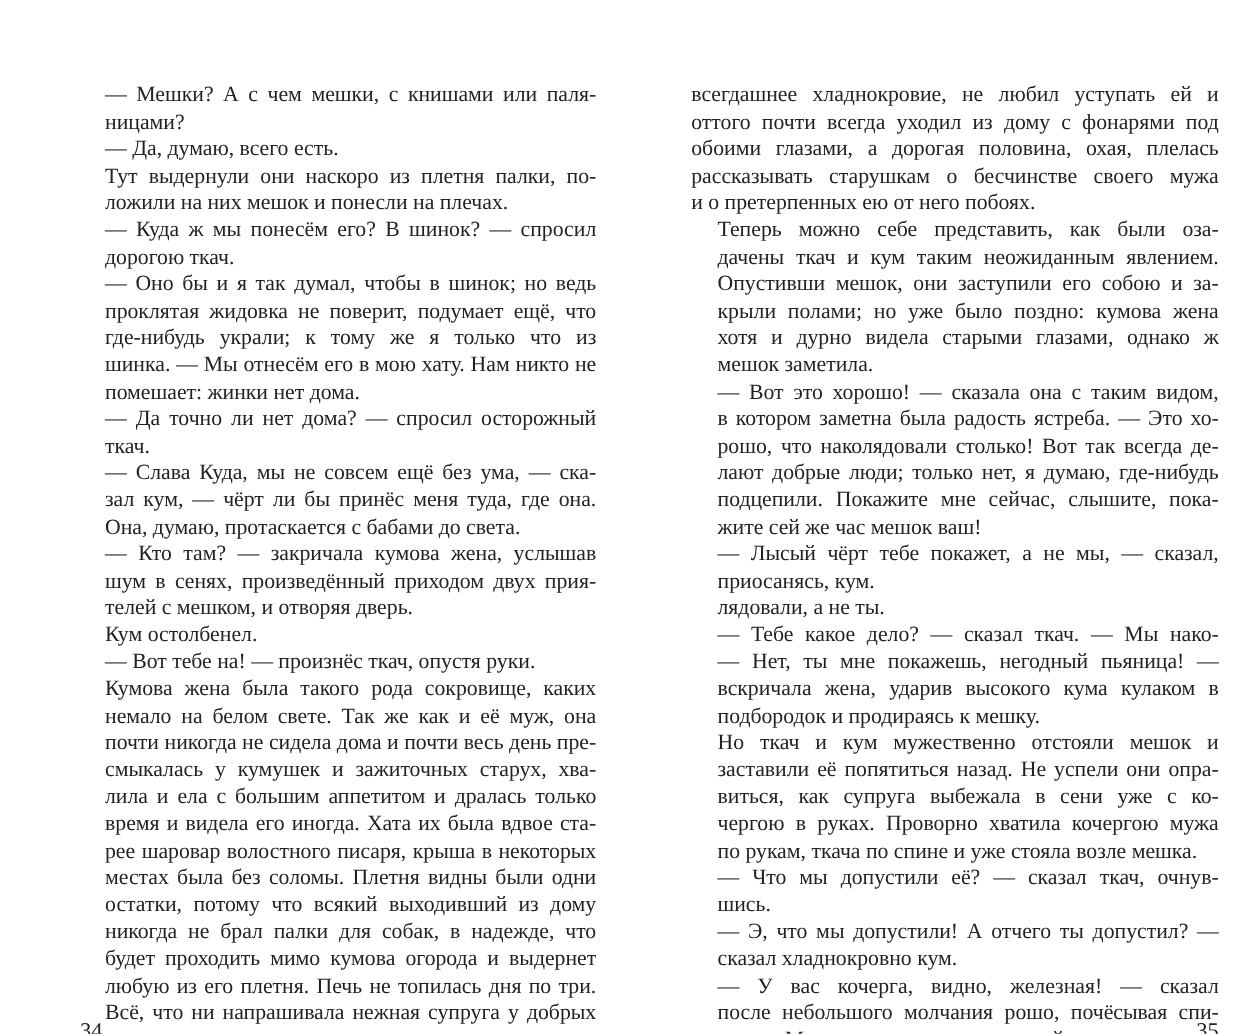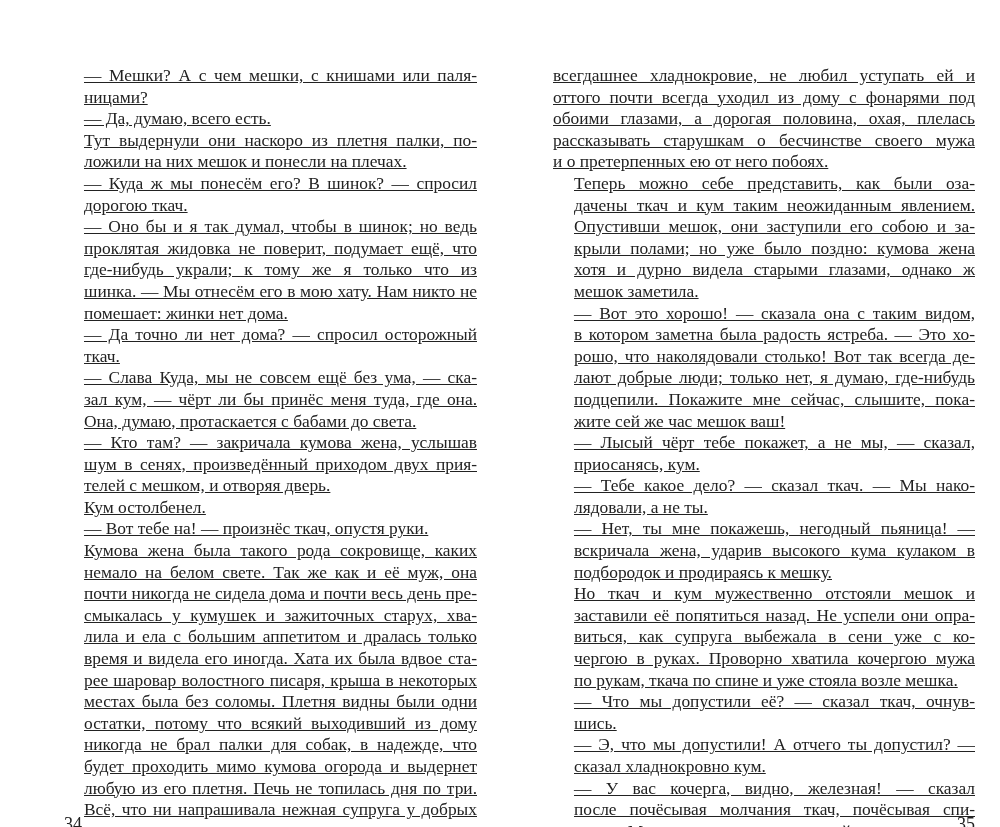--- a/index.html
+++ b/index.html
@@ -17,21 +17,21 @@
     .text-block {
       position: absolute;
       top: 65px;
       font-size: 17.4px;
       line-height: 21.6px;
       text-align: justify;
       hyphens: manual;
     }
     .page.left .text-block { left: 63px; width: 414px; }
     .page.right .text-block { left: 53px; width: 422px; }
-    .para { margin: 0; text-indent: 21px; text-decoration: underline; }
+    .para { margin: 0; text-indent: 21px; }
     .para.noindent { text-indent: 0; }
     .line { display: block; text-align: justify; text-align-last: justify; white-space: nowrap; }
     .line.last { text-align-last: left; }
     .page-number {
       position: absolute;
       top: 775px;
       font-size: 18px;
       font-weight: normal;
       color: #222222;
       margin-top: 39px;
@@ -128,22 +128,22 @@
           <span class="line">рошо, что наколядовали столько! Вот так всегда де-</span>
           <span class="line">лают добрые люди; только нет, я думаю, где-нибудь</span>
           <span class="line">подцепили. Покажите мне сейчас, слышите, пока-</span>
           <span class="line last">жите сей же час мешок ваш!</span>
         </p>
         <p class="para">
           <span class="line">— Лысый чёрт тебе покажет, а не мы, — сказал,</span>
           <span class="line last">приосанясь, кум.</span>
         </p>
         <p class="para">
+          <span class="line last">лядовали, а не ты.</span>
           <span class="line">— Тебе какое дело? — сказал ткач. — Мы нако-</span>
-          <span class="line last">лядовали, а не ты.</span>
         </p>
         <p class="para">
           <span class="line">— Нет, ты мне покажешь, негодный пьяница! —</span>
           <span class="line">вскричала жена, ударив высокого кума кулаком в</span>
           <span class="line last">подбородок и продираясь к мешку.</span>
         </p>
         <p class="para">
           <span class="line">Но ткач и кум мужественно отстояли мешок и</span>
           <span class="line">заставили её попятиться назад. Не успели они опра-</span>
           <span class="line">виться, как супруга выбежала в сени уже с ко-</span>
@@ -153,19 +153,19 @@
         <p class="para">
           <span class="line">— Что мы допустили её? — сказал ткач, очнув-</span>
           <span class="line last">шись.</span>
         </p>
         <p class="para">
           <span class="line">— Э, что мы допустили! А отчего ты допустил? —</span>
           <span class="line last">сказал хладнокровно кум.</span>
         </p>
         <p class="para">
           <span class="line">— У вас кочерга, видно, железная! — сказал</span>
-          <span class="line">после почёсывая молчания ткач, почёсывая спи-</span>
+          <span class="line">после небольшого молчания рошо, почёсывая спи-</span>
           <span class="line">ну. — Моя жинка купила прошлый год на ярмарке</span>
         </p>
       </div>
     <div class="page-number">35</div>
   </div>
 </div>
 
 </body></html>

